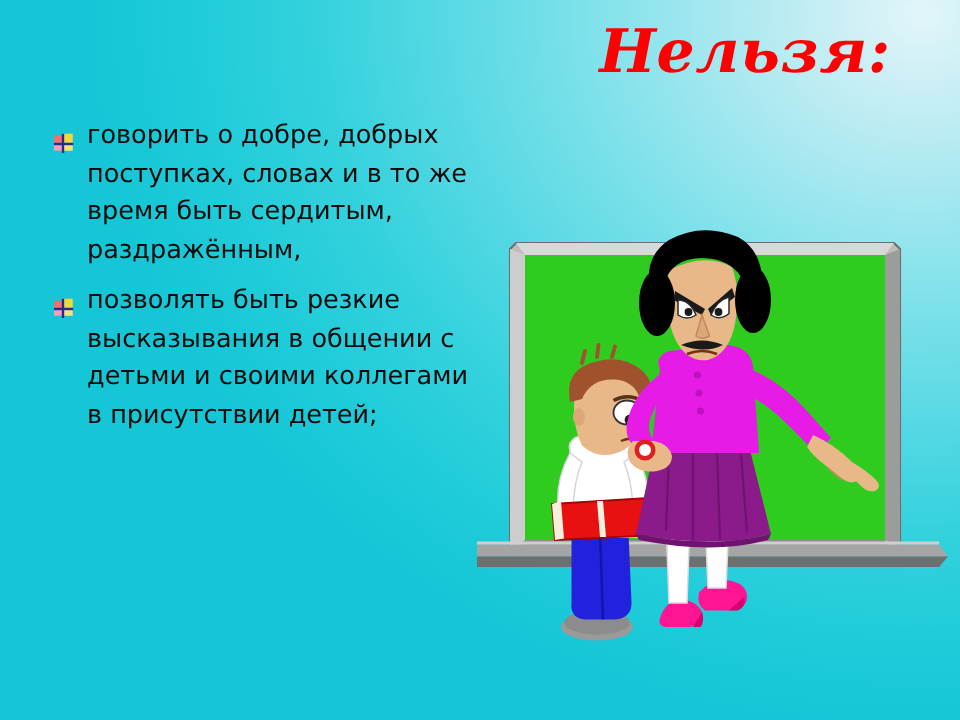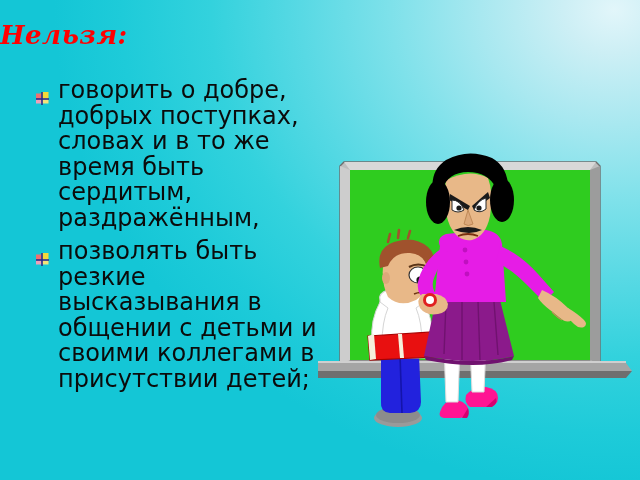--- a/index.html
+++ b/index.html
@@ -30,45 +30,45 @@
         #1ecbd9 88%,
         #14c6d6 100%);
   }
 
   
   #title {
     position: absolute;
     left: 0;
     top: 10px;
     width: 594px;
-    text-align: left;
+    text-align: right;
     color: #ff0000;
     font-family: "DejaVu Serif", serif;
     font-weight: bold;
     font-style: italic;
-    font-size: 26px;
+    font-size: 40px;
     letter-spacing: 0.5px;
     line-height: 50px;
     white-space: nowrap;
   }
 
   
   #body-text {
     position: absolute;
     left: 34px;
     top: 78px;
     width: 290px;
   }
   .bullet-item {
     position: relative;
     padding-left: 24px;
     margin-bottom: 8px;
     color: #0b0b0b;
     font-family: "DejaVu Sans", sans-serif;
-    font-size: 24px;
+    font-size: 17px;
     line-height: 25.5px;
     font-weight: 400;
   }
   .bullet-glyph {
     position: absolute;
     left: 2px;
     top: 7px;
     width: 13px;
     height: 13px;
     display: block;

